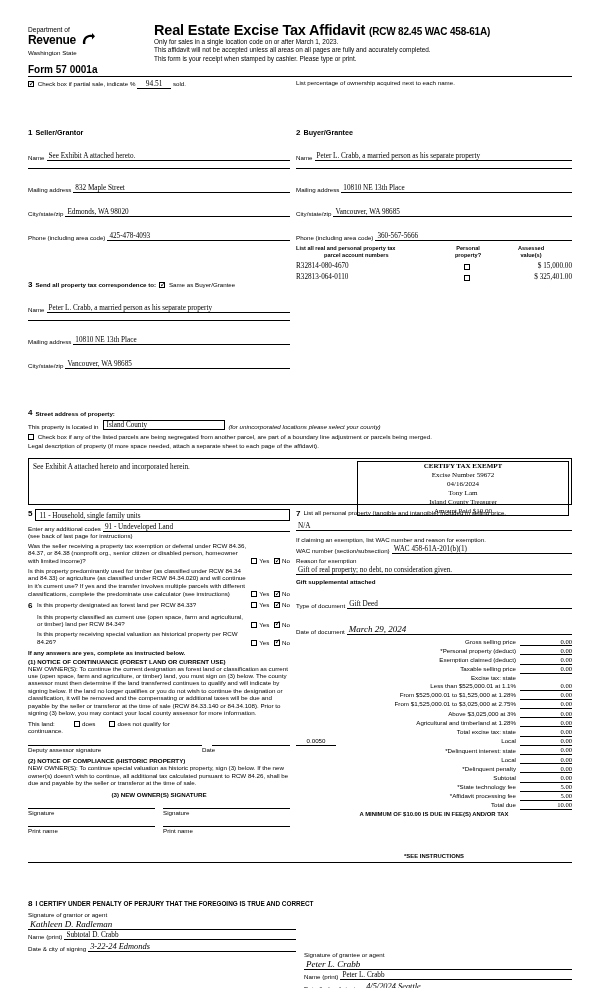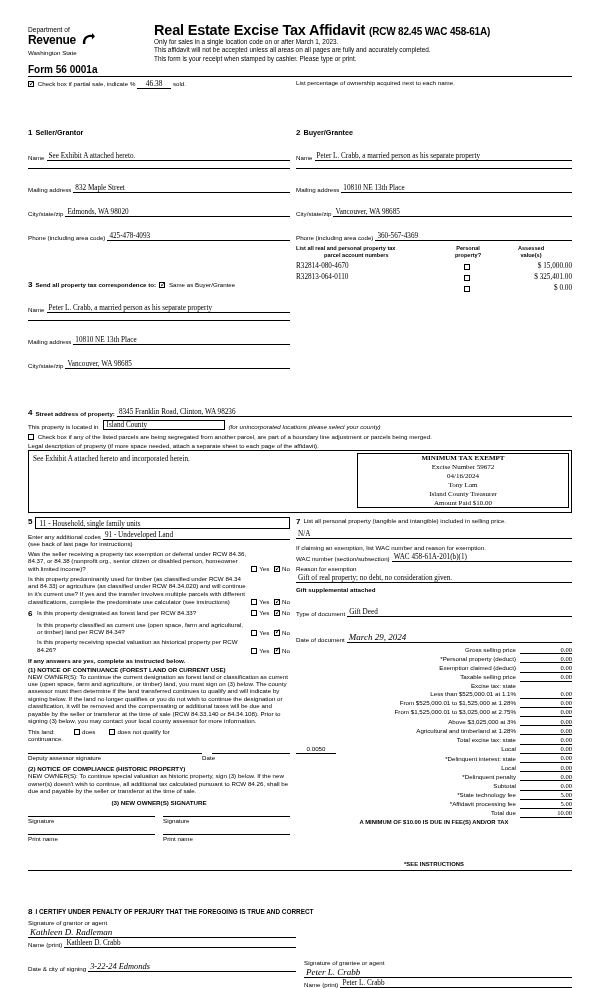--- a/index.html
+++ b/index.html
@@ -108,40 +108,40 @@
       <div class="dor-line1">Department of</div>
       <div class="dor-line2">
         <span>Revenue</span>
         <span class="dor-logo">
           <svg width="14" height="13" viewBox="0 0 14 13">
                 <path d="M2 11 C1 5 6 1 11 2 L11 0 L14 3.2 L11 6.4 L11 4.2 C7 3.4 3.6 6 4.4 11 Z" fill="#000"></path>
               </svg>
         </span>
       </div>
       <div class="dor-line3">Washington State</div>
-      <div class="formno">Form 56 0001a</div>
+      <div class="formno">Form 57 0001a</div>
     </div>
     <div class="titleblock">
       <div class="maintitle">
         <span>Real Estate Excise Tax Affidavit</span>
         <span class="rcw">(RCW 82.45 WAC 458-61A)</span>
       </div>
       <div class="subline">Only for sales in a single location code on or after March 1, 2023.</div>
       <div class="subline">This affidavit will not be accepted unless all areas on all pages are fully and accurately completed.</div>
       <div class="subline"><span>This form is your receipt when stamped by cashier. Please type or print.</span></div>
     </div>
   </div>
 
   <div class="rule" style="margin-top:1px;"></div>
 
   <div class="row" style="margin-top:2px;">
     <div style="width:268px;">
       <span class="chk on"></span>
       <span class="lbl">Check box if partial sale, indicate %</span>
-      <span class="hand ul" style="width:34px; text-align:center;">46.38</span>
+      <span class="hand ul" style="width:34px; text-align:center;">94.51</span>
       <span class="lbl">sold.</span>
     </div>
     <div style="width:276px;" class="lbl">List percentage of ownership acquired next to each name.</div>
   </div>
 
   <div class="twocol">
     <div class="lcol">
       <div class="sechead">
         <span class="secnum">1</span>
         <span class="b" style="font-size:7.2px;">Seller/Grantor</span>
@@ -193,21 +193,21 @@
       </div>
       <div class="fieldline">
         <span class="lbl">City/state/zip</span>
         <span class="underline-field">
               <span class="fv">Vancouver, WA  98685</span>
             </span>
       </div>
       <div class="fieldline">
         <span class="lbl">Phone (including area code)</span>
         <span class="underline-field">
-              <span class="fv">360-567-4369</span>
+              <span class="fv">360-567-5666</span>
             </span>
       </div>
     </div>
   </div>
 
   <div class="twocol" style="margin-top:4px;">
     <div class="lcol">
       <div class="sechead">
         <span class="secnum">3</span>
         <span class="b">Send all property tax correspondence to:</span>
@@ -257,55 +257,47 @@
         <tr>
           <td class="boxline" style="height:11px;"><span class="fv" style="position:static;">R32814-080-4670</span></td>
           <td style="text-align:center;"><span class="chk"></span></td>
           <td class="boxline" style="text-align:right;"><span class="fv" style="position:static;">$ 15,000.00</span></td>
         </tr>
         <tr>
           <td class="boxline" style="height:11px;"><span class="fv" style="position:static;">R32813-064-0110</span></td>
           <td style="text-align:center;"><span class="chk"></span></td>
           <td class="boxline" style="text-align:right;"><span class="fv" style="position:static;">$ 325,401.00</span></td>
         </tr>
-        <tr>
-          <td class="boxline" style="height:11px;"><span class="fv" style="position:static;"></span></td>
-          <td style="text-align:center;"><span class="chk"></span></td>
-          <td class="boxline" style="text-align:right;"><span class="fv" style="position:static;">$ 0.00</span></td>
-        </tr>
       </tbody>
           </table>
     </div>
   </div>
 
   <div style="margin-top:5px;">
     <div class="fieldline" style="margin-top:0;">
       <span class="secnum" style="margin-right:3px;">4</span>
       <span class="lbl b">Street address of property:</span>
-      <span class="underline-field">
-            <span class="fv">8345 Franklin Road, Clinton, WA 98236</span>
-          </span>
     </div>
     <div class="row" style="align-items:flex-end; margin-top:3px;">
       <span class="lbl">This property is located in</span>
       <span class="bx" style="width:122px; height:10px; margin:0 4px; position:relative;">
         <span class="fv" style="left:3px;">Island County</span>
       </span>
       <span class="lbl i">(for unincorporated locations please select your county)</span>
     </div>
     <div style="margin-top:3px;">
       <span class="chk"></span>
       <span class="lbl">Check box if any of the listed parcels are being segregated from another parcel, are part of a boundary line adjustment or parcels being merged.</span>
     </div>
     <div class="lbl" style="margin-top:2px;">Legal description of property (if more space needed, attach a separate sheet to each page of the affidavit).</div>
-    <div class="bx" style="height:63px; margin-top:1px; position:relative;">
+    <div class="bx" style="height:47px; margin-top:9px; position:relative;">
       <span class="fv" style="left:4px; top:4px; bottom:auto;">See Exhibit A attached hereto and incorporated herein.</span>
       <div class="bx" style="position:absolute; right:2px; top:2px; width:212px; height:55px;">
         <div class="stamp">
-          <div class="t">MINIMUM TAX EXEMPT</div>
+          <div class="t">CERTIFY TAX EXEMPT</div>
           <div>Excise Number 59672</div>
           <div>04/16/2024</div>
           <div>Tony Lam</div>
           <div>Island County Treasurer</div>
           <div>Amount Paid $10.00</div>
         </div>
       </div>
     </div>
   </div>
 
@@ -549,24 +541,24 @@
     </div>
     <div class="sigblk">
       <div class="sigcell">
         <div class="lbl">Signature of grantor or agent</div>
         <div class="sigline">
           <span class="sigval script">Kathleen D. Radleman</span>
         </div>
         <div class="fieldline" style="margin-top:1px;">
           <span class="lbl">Name (print)</span>
           <span class="underline-field">
-                <span class="fv">Kathleen D. Crabb</span>
+                <span class="fv">Subtotal D. Crabb</span>
               </span>
         </div>
-        <div class="fieldline" style="margin-top:13px;">
+        <div class="fieldline" style="margin-top:1px;">
           <span class="lbl">Date &amp; city of signing</span>
           <span class="underline-field" style="height:11px;">
                 <span class="fv script" style="font-size:8.4px;">3-22-24  Edmonds</span>
               </span>
         </div>
       </div>
       <div class="sigcell" style="padding-right:0;margin-top:40px;">
         <div class="lbl">Signature of grantee or agent</div>
         <div class="sigline">
           <span class="sigval script">Peter L. Crabb</span>

